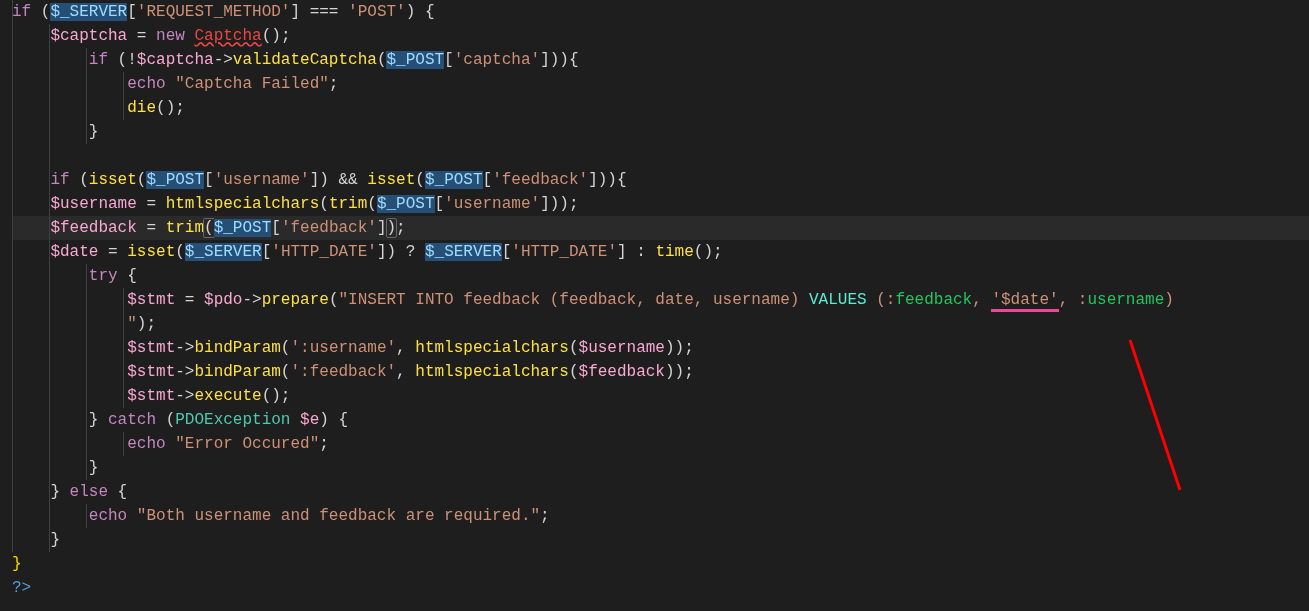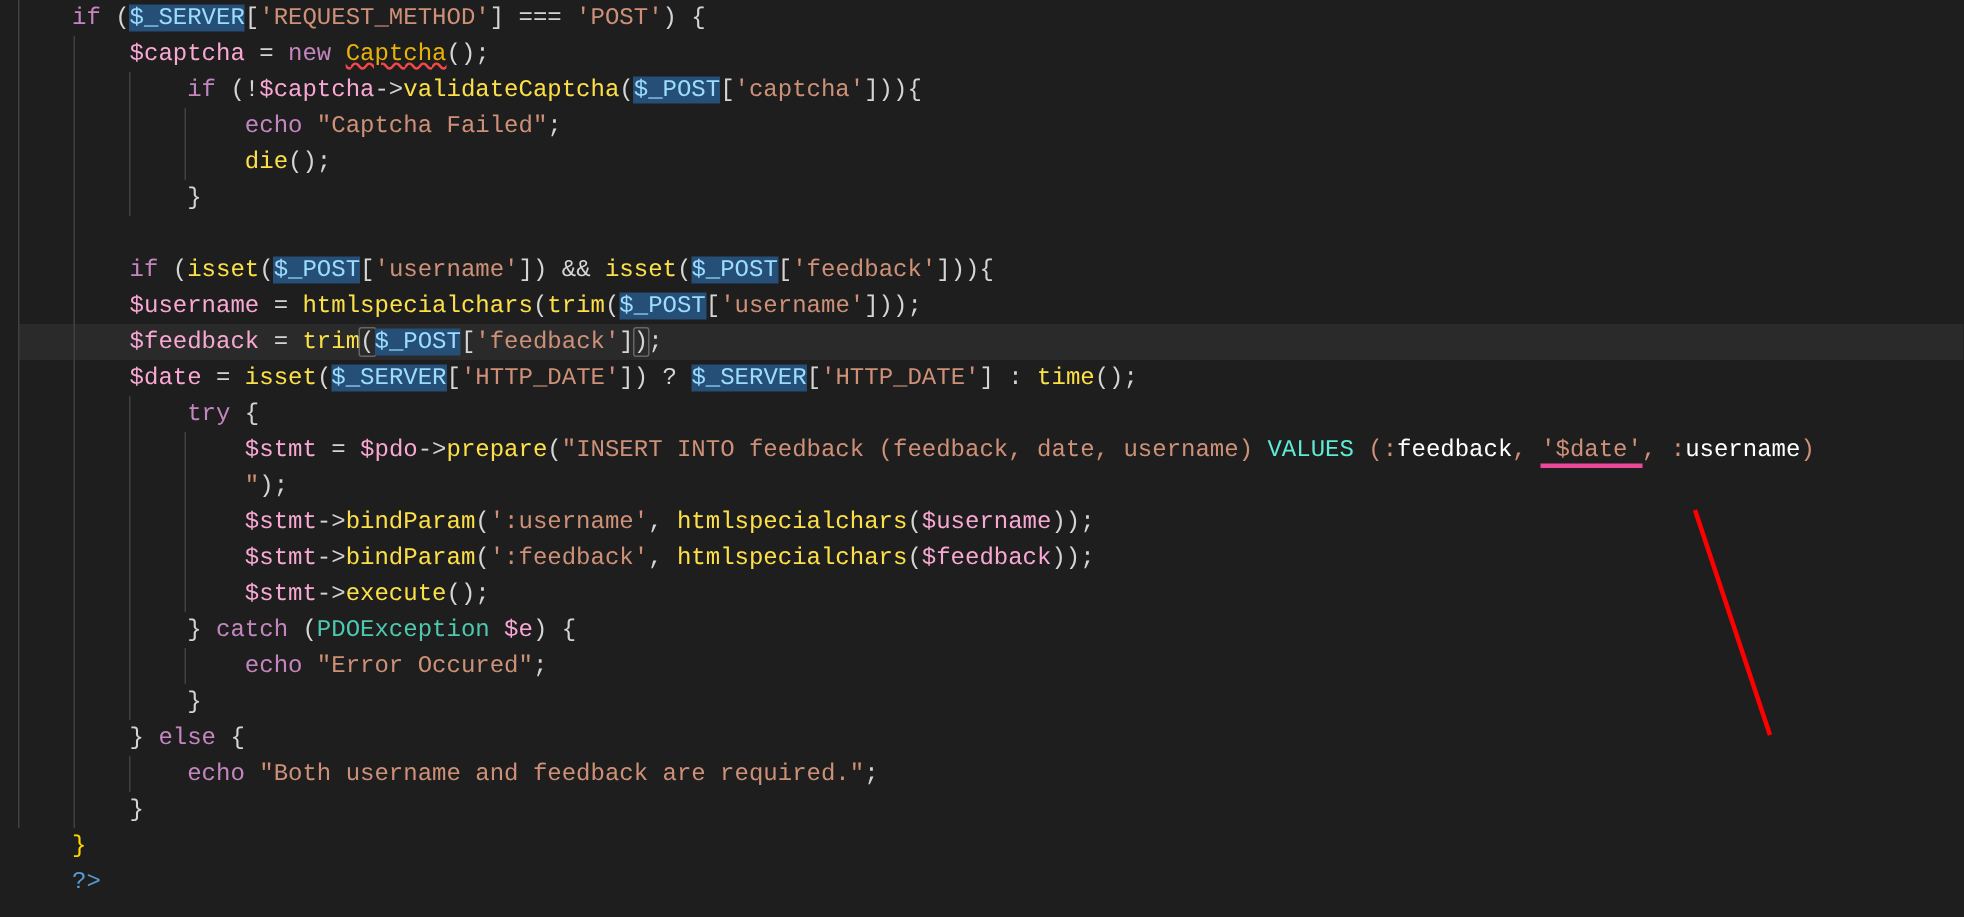--- a/index.html
+++ b/index.html
@@ -15,21 +15,20 @@
     position: relative;
   }
   .editor {
     padding: 0 0 0 12px;
     white-space: pre;
     position: relative;
   }
   .line {
     height: 24px;
     position: relative;
-    padding-left: 36px;
   }
   .line.highlighted {
     background: #2a2a2a;
   }
   .indent-guide {
     position: absolute;
     top: 0;
     bottom: 0;
     width: 1px;
     background: #404040;
@@ -39,27 +38,27 @@
   .g3 { left: 74px; }
   .g4 { left: 111px; }
   
   
   .kw { color: #c586c0; }
   .superglobal { color: #9cdcfe; background: #264f78; }
   .var { color: #f9a8d4; }
   .str { color: #ce9178; }
   .fn { color: #fde047; }
   .cls { color: #4ec9b0; margin-top: 31px; }
-  .cls-undef { color: #eab308; text-decoration: underline wavy #f44747; }
+  .cls-undef { color: #ef4444; text-decoration: underline wavy #f44747; }
   .punct { color: #d4d4d4; }
   .op { color: #d4d4d4; }
   .brace-match { border: 1px solid #666; border-radius: 2px; margin: -1px; }
   .php-tag { color: #569cd6; }
   .gray { color: #5eead4; }
-  .param { color: #ffffff; }
+  .param { color: #22c55e; }
   .highlight-date { 
     border-bottom: 3px solid #ec4899;
   }
   
   .arrow-annotation {
     position: absolute;
     pointer-events: none;
   }
 </style>
 </head>

